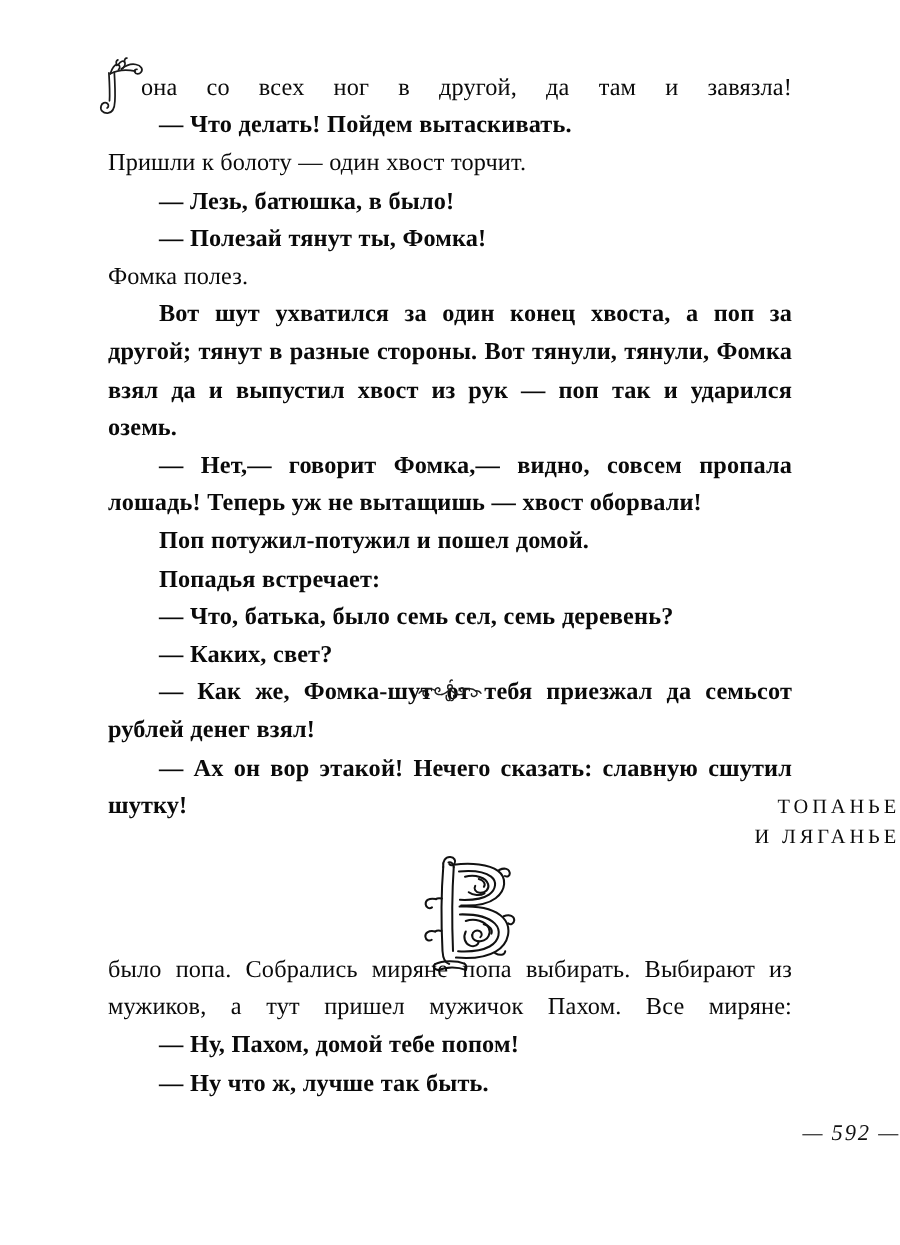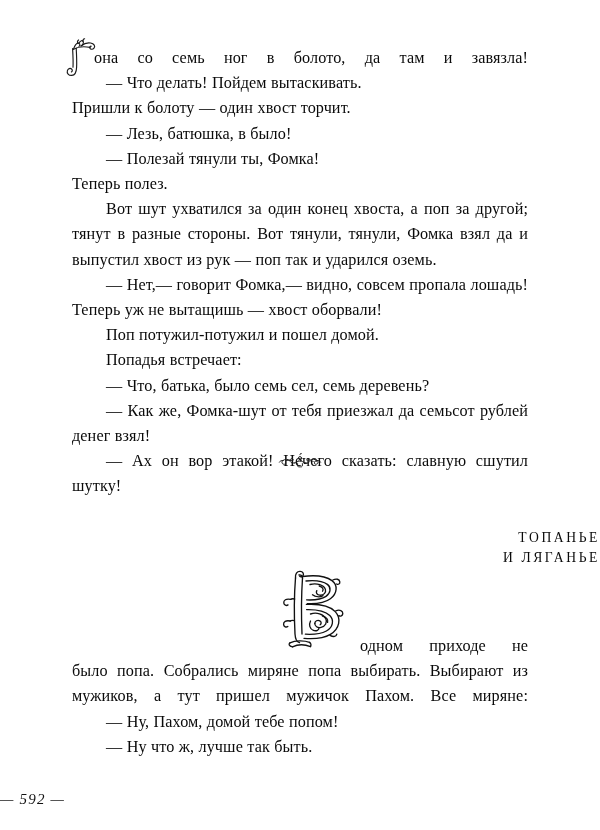--- a/index.html
+++ b/index.html
@@ -30,20 +30,21 @@
     font-size: 16.2px;
     line-height: 25.2px;
     text-align: justify;
     text-align-last: left;
     letter-spacing: 0.1px;
     word-spacing: 0.2px;
     hyphens: manual;
   }
   p.para.indent {
     text-indent: 34px;
+    font-weight: bold;
   }
   p.para.just-all {
     text-align: justify;
     text-align-last: justify;
   }
 
   
   .dropcap-g {
     position: absolute;
     left: -12px;
@@ -99,23 +100,23 @@
   }
   .runin-spacer {
     display: inline-block;
     width: 288px;
   }
 
   
   .folio {
     position: absolute;
     left: 0;
-    top: 791px;
-    width: 600px;
-    text-align: left;
+    top: 748px;
+    width: 600px;
+    text-align: right;
     font-style: italic;
     font-size: 15px;
     letter-spacing: 1.2px;
     color: #111;
   }
 </style>
 </head>
 <body>
 
 <div class="page">
@@ -133,31 +134,32 @@
 
           <path d="M16.2 14.0 C16.6 21.0 16.9 28.0 16.6 33.4 C16.4 38.4 14.8 41.2 11.8 41.4 C8.6 41.6 6.6 39.2 7.4 36.6 C8.0 34.6 10.2 33.8 11.6 35.0 C12.6 35.9 12.5 37.4 11.4 38.0"></path>
           <path d="M12.6 14.6 C13.0 21.4 13.3 28.2 13.0 33.2"></path>
 
           <path d="M17.9 9.6 C17.2 7.8 17.5 6.4 18.6 5.9"></path>
           <path d="M23.0 7.3 C22.9 5.6 23.6 4.6 24.6 4.8"></path>
         </g>
       </svg>
     </span>
 
-    <p class="para just-all"><span class="firstline-pad"></span><span>она со семь ног в болото, да там и завязла!</span></p>
+    <p class="para just-all"><span class="firstline-pad"></span><span>она со всех ног в другой, да там и завязла!</span></p>
     <p class="para indent"><span>— Что делать! Пойдем вытаскивать.</span></p>
     <p class="para"><span>Пришли к болоту — один хвост торчит.</span></p>
     <p class="para indent"><span>— Лезь, батюшка, в было!</span></p>
-    <p class="para indent"><span>— Полезай тянули ты, Фомка!</span></p>
-    <p class="para"><span>Теперь полез.</span></p>
+    <p class="para indent"><span>— Полезай тянут ты, Фомка!</span></p>
+    <p class="para"><span>Фомка полез.</span></p>
     <p class="para indent"><span>Вот шут ухватился за один конец хвоста, а поп за другой; тянут в разные стороны. Вот тянули, тянули, Фомка взял да и выпустил хвост из рук — поп так и ударился оземь.</span></p>
     <p class="para indent"><span>— Нет,— говорит Фомка,— видно, совсем пропала лошадь! Теперь уж не вытащишь — хвост оборвали!</span></p>
     <p class="para indent"><span>Поп потужил-потужил и пошел домой.</span></p>
     <p class="para indent"><span>Попадья встречает:</span></p>
     <p class="para indent"><span>— Что, батька, было семь сел, семь деревень?</span></p>
+    <p class="para indent"><span>— Каких, свет?</span></p>
     <p class="para indent"><span>— Как же, Фомка-шут от тебя приезжал да семьсот рублей денег взял!</span></p>
     <p class="para indent"><span>— Ах он вор этакой! Нечего сказать: славную сшутил шутку!</span></p>
   </div>
 
   <div class="ornament-wrap">
     <span>
       <svg viewBox="0 0 64 24" width="52" height="20" aria-hidden="true">
         <g fill="none" stroke="#1f1f1f" stroke-width="1.2" stroke-linecap="round" stroke-linejoin="round">
 
           <circle cx="32" cy="7.2" r="1.9"></circle>
@@ -220,21 +222,20 @@
         <path d="M54.0 69.4 C57.6 71.4 60.4 70.6 60.8 68.2"></path>
         <path d="M14.6 33.4 C10.2 32.4 7.4 34.2 7.8 37.0 C8.1 39.2 10.4 40.1 12.0 38.9"></path>
         <path d="M18.6 33.0 C16.6 32.6 15.2 32.9 14.6 33.4"></path>
         <path d="M14.2 55.0 C10.0 54.0 7.2 55.8 7.6 58.6 C7.9 60.8 10.2 61.7 11.8 60.5"></path>
         <path d="M18.4 54.6 C16.4 54.2 14.8 54.5 14.2 55.0"></path>
       </g>
     </svg>
   </span>
 
   <div class="textblock2">
-    <p class="para just-all"><span class="runin-spacer"></span><span>одном    приходе    не</span></p>
     <p class="para just-all"><span>было попа. Собрались миряне попа выбирать. Выбирают из мужиков, а тут пришел мужичок Пахом. Все миряне:</span></p>
     <p class="para indent"><span>— Ну, Пахом, домой тебе попом!</span></p>
     <p class="para indent"><span>— Ну что ж, лучше так быть.</span></p>
   </div>
 
   <div class="folio">— 592 —</div>
 
 </div>
 
 </body></html>

